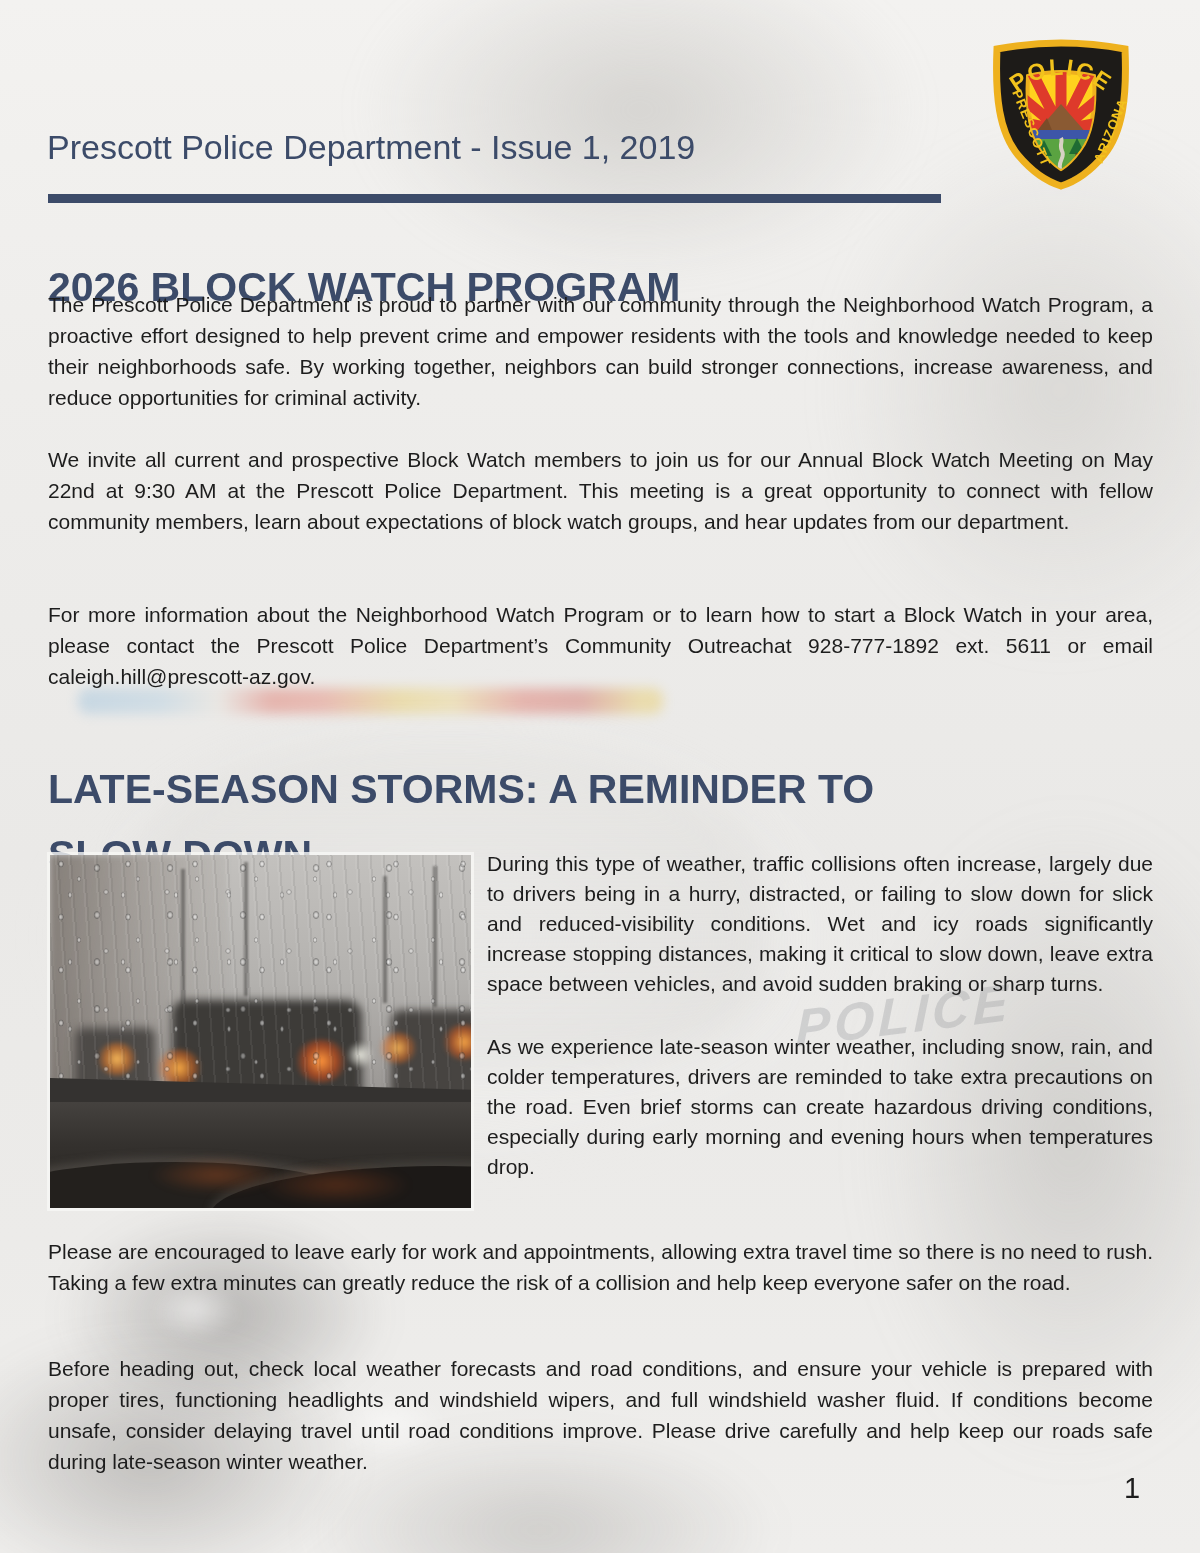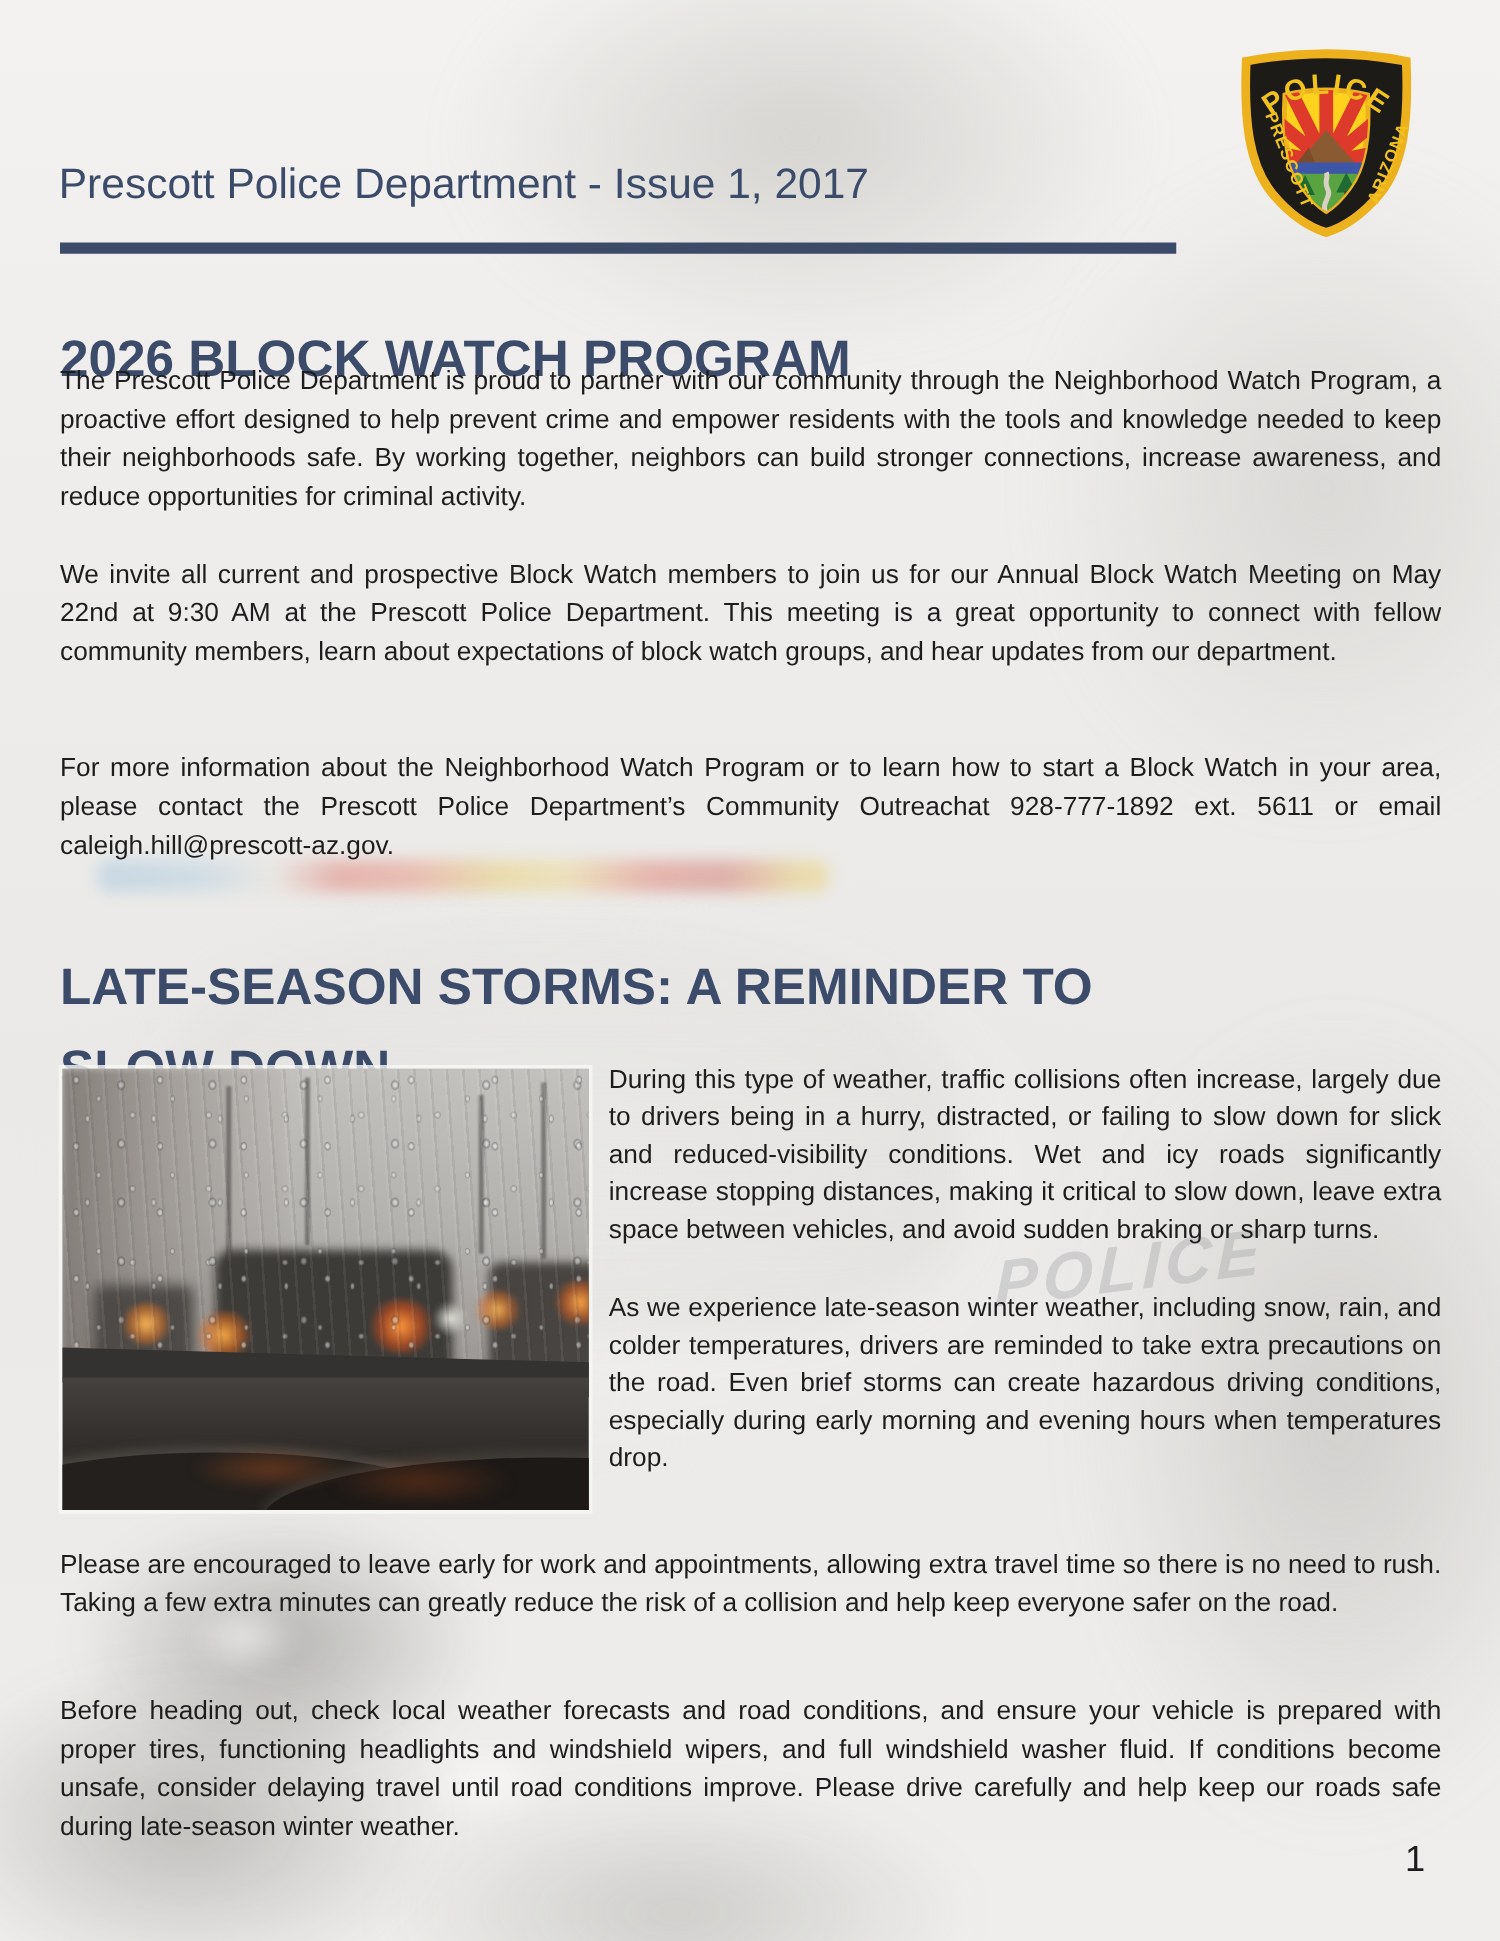--- a/index.html
+++ b/index.html
@@ -121,21 +121,21 @@
     <div class="bg-carbody"></div>
     <div class="bg-police-text">POLICE</div>
     <div class="blob bg-trees-right"></div>
     <div class="blob bg-dark-bl1"></div>
     <div class="blob bg-dark-bl2"></div>
     <div class="blob bg-dark-bl3"></div>
     <div class="blob bg-snow-speck1"></div>
     <div class="blob bg-snow-speck2"></div>
   </div>
 
-  <div class="subtitle">Prescott Police Department -  Issue 1, 2017</div>
+  <div class="subtitle">Prescott Police Department -  Issue 1, 2019</div>
   <div class="rule"></div>
 
   <svg class="badge" viewBox="0 0 154 158">
     <g>
       <path d="M13,15 Q77,3 141,15 C143,62 139,98 120,121 C105,139 90,148 77,152 C64,148 49,139 34,121 C15,98 11,62 13,15 Z" fill="#1d1b18" stroke="#eeb11e" stroke-width="7"></path>
     </g>
 
     <g>
       <clipPath id="emblemClip">
         <path d="M44,42 Q77,34 110,42 C112,76 108,100 96,116 C88,127 82,132 77,135 C72,132 66,127 58,116 C46,100 42,76 44,42 Z"></path>

